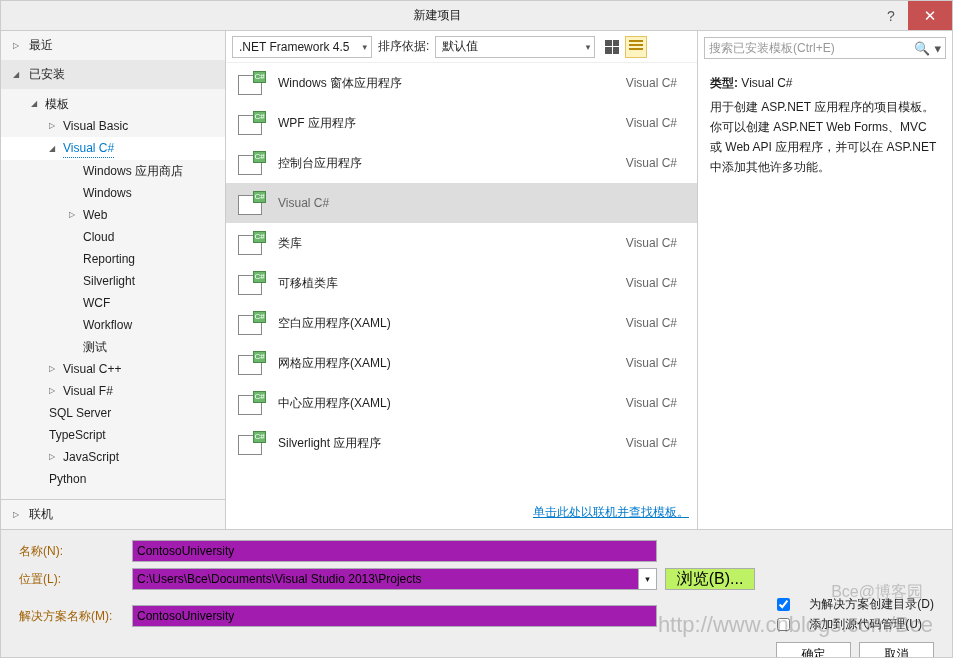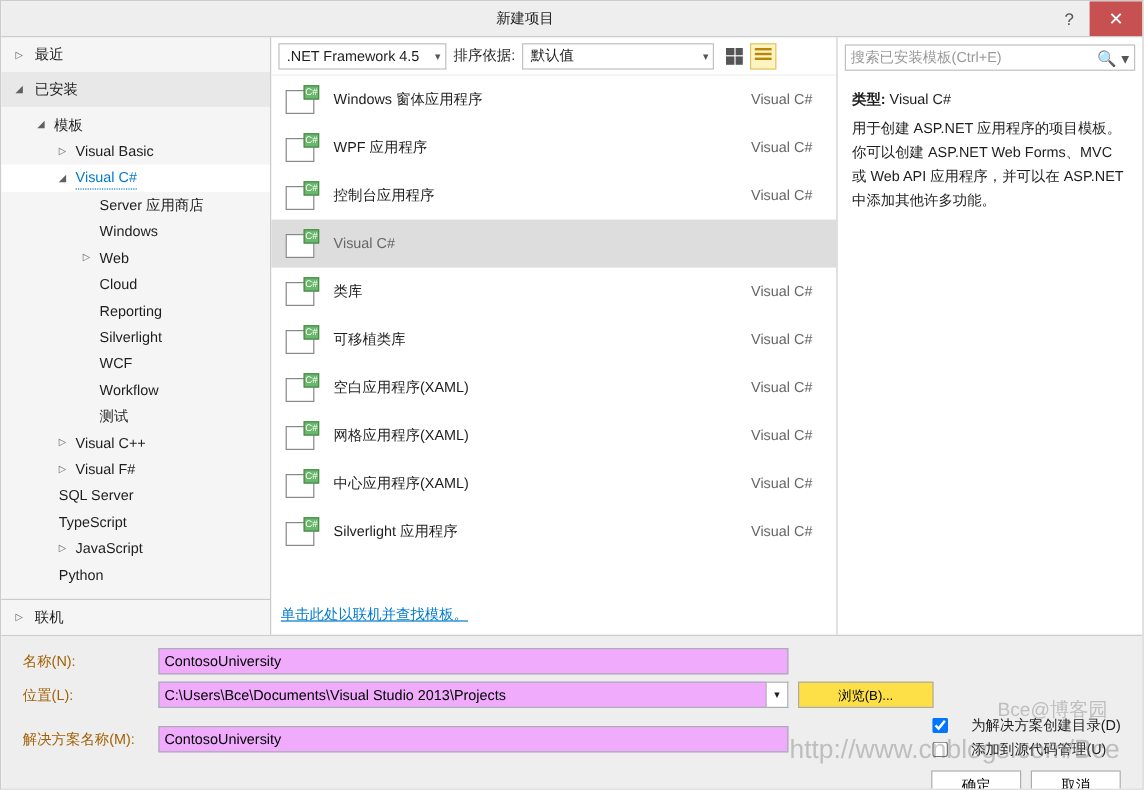--- a/index.html
+++ b/index.html
@@ -27,34 +27,34 @@
 .view-btn { width: 22px; height: 22px; border: 1px solid transparent; display: flex; align-items: center; justify-content: center; }
 .view-btn.active { border: 1px solid #e5c365; background: #fdf4bf; }
 .template-list { flex: 1; overflow-y: auto; }
 .template-item { display: flex; align-items: center; height: 40px; padding: 0 12px; gap: 12px; cursor: pointer; }
 .template-item.selected { background: #ddd; }
 .template-icon { width: 28px; height: 24px; position: relative; flex-shrink: 0; }
 .template-icon .base { width: 24px; height: 20px; border: 1px solid #888; background: #fff; position: absolute; bottom: 0; left: 0; }
 .template-icon .badge { width: 13px; height: 12px; background: #6bb76b; border: 1px solid #4a8b4a; position: absolute; top: 0; right: 0; font-size: 8px; color: #fff; text-align: center; line-height: 10px; }
 .template-name { flex: 1; font-size: 12px; }
 .template-lang { color: #666; font-size: 12px; padding-right: 8px; }
-.online-link { text-align: left; padding: 8px; }
+.online-link { text-align: right; padding: 8px; }
 .online-link a { color: #007acc; text-decoration: underline; cursor: pointer; }
 .right-panel { width: 255px; border-left: 1px solid #ccc; display: flex; flex-direction: column; padding: 0; }
 .search-box { margin: 6px; height: 22px; border: 1px solid #c0c0c0; display: flex; align-items: center; padding: 0 4px; color: #999; position: relative; justify-content: center; }
 .search-box input { border: none; flex: 1; outline: none; font-size: 12px; color: #333; }
 .search-box input::placeholder { color: #999; }
 .search-icon { position: absolute; right: 4px; font-size: 13px; color: #555; }
 .info { padding: 8px 12px; line-height: 20px; font-size: 12px; }
 .info-type { margin-bottom: 4px; }
 .bottom { background: #eee; border-top: 1px solid #ccc; padding: 10px 18px; }
 .form-row { display: flex; align-items: center; margin-bottom: 6px; gap: 8px; }
 .form-label { width: 105px; color: #a16207; }
-.form-input { flex: 1; height: 22px; border: 1px solid #abadb3; padding: 0 4px; font-size: 12px; background: #f0abfc; }
-.browse-btn { width: 113px; height: 22px; border: 1px solid #acacac; background: #fde047; font-size: 11px; cursor: pointer; }
+.form-input { flex: 1; height: 22px; border: 1px solid #abadb3; padding: 0 4px; font-size: 12px; background: #a21caf; }
+.browse-btn { width: 90px; height: 22px; border: 1px solid #acacac; background: #bef264; font-size: 16px; cursor: pointer; }
 .checks { margin-left: auto; }
 .check-row { display: flex; align-items: center; gap: 19px; font-size: 12px; margin-bottom: 3px; }
 .btn-row { display: flex; justify-content: flex-end; gap: 8px; margin-top: 6px; }
 .btn { width: 75px; height: 24px; border: 1px solid #acacac; background: #fff; font-size: 12px; cursor: pointer; }
 .grid-icon { width: 14px; height: 14px; display: grid; grid-template-columns: 1fr 1fr; gap: 1px; }
 .grid-icon div { background: #555; }
 .list-icon { width: 14px; height: 14px; display: flex; flex-direction: column; gap: 2px; }
 .list-icon div { height: 2px; background: #b8860b; }
 .watermark { position: absolute; bottom: 20px; right: 20px; font-size: 22px; color: rgba(100,100,100,0.35); pointer-events: none; font-family: Arial; }
 .watermark-small { position: absolute; bottom: 55px; right: 30px; font-size: 16px; color: rgba(100,100,100,0.35); pointer-events: none; }
@@ -87,21 +87,21 @@
           <span class="expander">▷</span>
           <span class="tree-label">Visual Basic</span>
         </div>
       <div class="tree-item l2 selected">
           <span class="expander">◢</span>
           <span class="tree-label">Visual C#</span>
         </div>
       <div id="csharp-children">
           <div class="tree-item l3">
             <span class="expander"></span>
-            <span class="tree-label">Server 应用商店</span>
+            <span class="tree-label">Windows 应用商店</span>
           </div>
           <div class="tree-item l3">
             <span class="expander"></span>
             <span class="tree-label">Windows</span>
           </div>
           <div class="tree-item l3">
             <span class="expander">▷</span>
             <span class="tree-label">Web</span>
           </div>
           <div class="tree-item l3">

